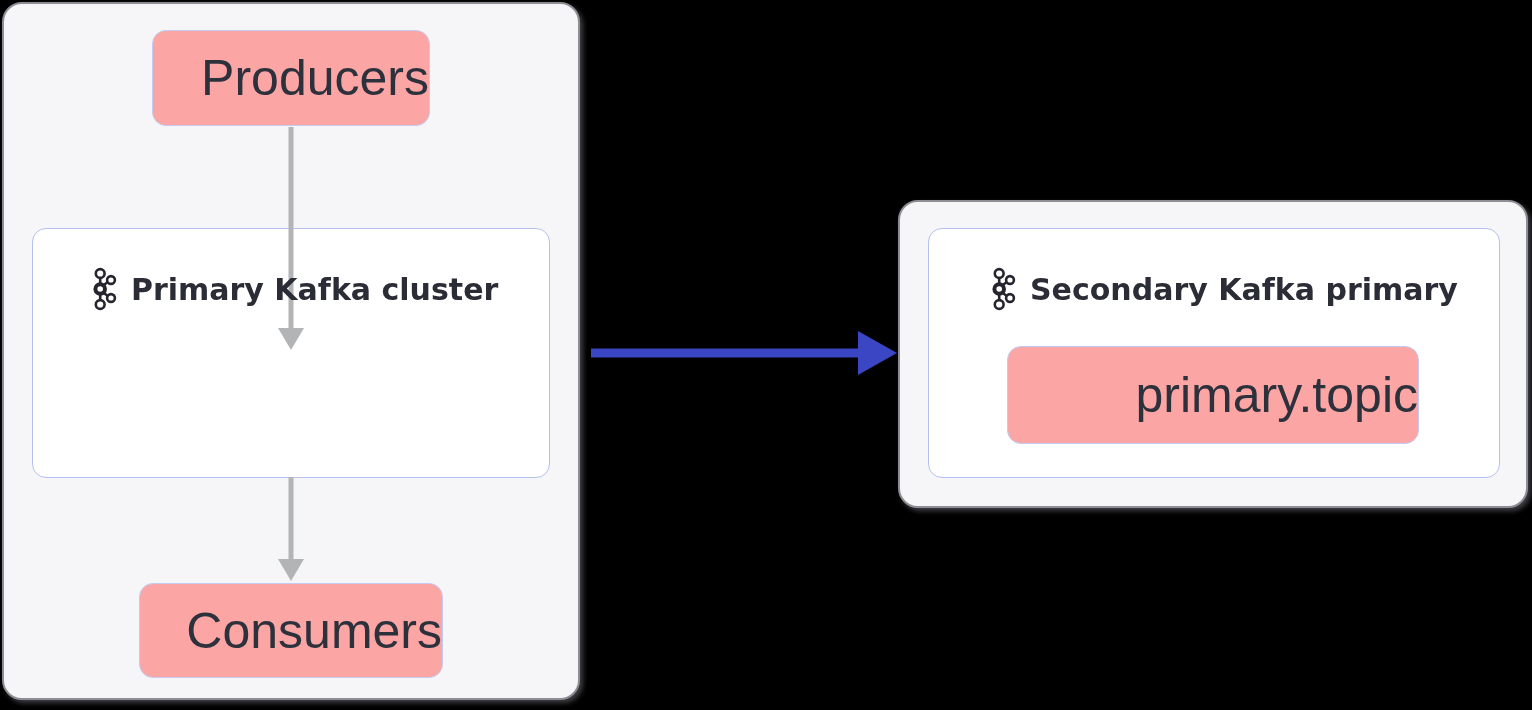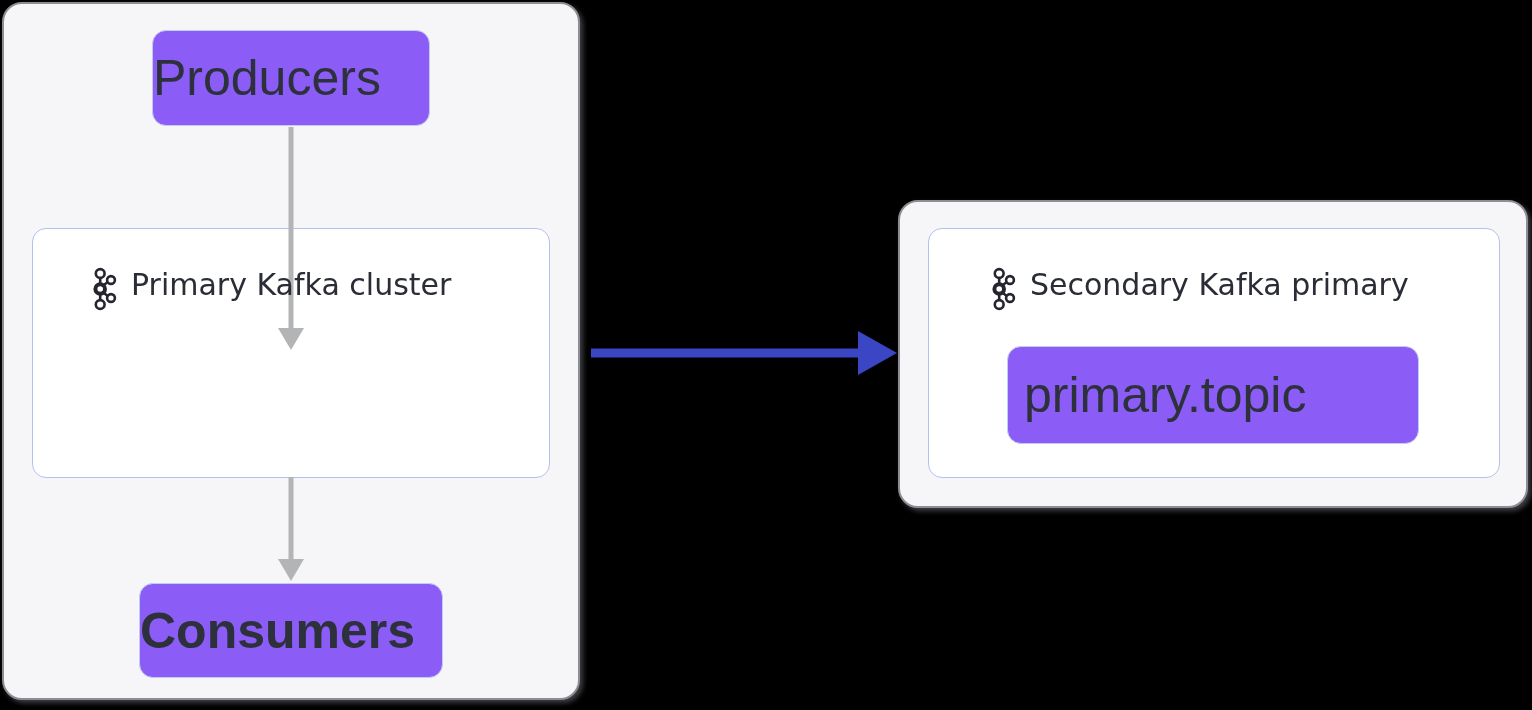--- a/index.html
+++ b/index.html
@@ -24,43 +24,44 @@
     position: absolute;
     background: #ffffff;
     border: 1.5px solid #b5c0ee;
     border-radius: 14px;
   }
   #primary-cluster-box   { left: 28px; top: 224px; width: 518px; height: 250px; }
   #secondary-cluster-box { left: 28px; top: 26px;  width: 572px; height: 250px; }
 
   .node {
     position: absolute;
-    background: #8b5cf6;
+    background: #fca5a5;
     border: 1.5px solid #c2cbf2;
     border-radius: 14px;
     display: flex;
     align-items: center;
-    justify-content: flex-start;
+    justify-content: flex-end;
     color: #2d313c;
     font-size: 50px;
     line-height: 1;
     z-index: 3;
   }
   #producers-node    { left: 148px; top: 26px;  width: 278px; height: 96px; }
   #topic-node        { left: 143px; top: 118px; width: 223px; height: 92px; }
-  #consumers-node    { left: 135px; top: 579px; width: 304px; height: 95px; font-weight: bold; }
+  #consumers-node    { left: 135px; top: 579px; width: 304px; height: 95px; }
   #primarytopic-node { left: 78px;  top: 117px; width: 412px; height: 98px; padding-left: 16px; }
 
   .cluster-label {
     position: absolute;
     top: 38px;
     display: flex;
-    align-items: flex-start;
+    align-items: center;
     gap: 14px;
     z-index: 20;
+    font-weight: bold;
   }
   #primary-cluster-label   { left: 58px; }
   #secondary-cluster-label { left: 61px; }
   .cluster-label .label-text {
     font-family: "DejaVu Sans", sans-serif;
     font-size: 30px;
     color: #2a2d36;
     white-space: nowrap;
   }
   .kafka-icon { width: 26px; height: 44px; flex: 0 0 auto; }

